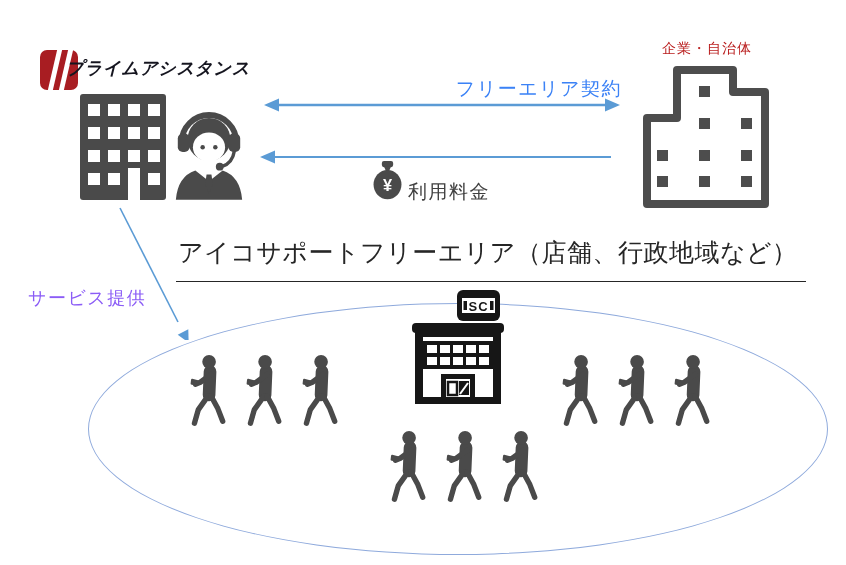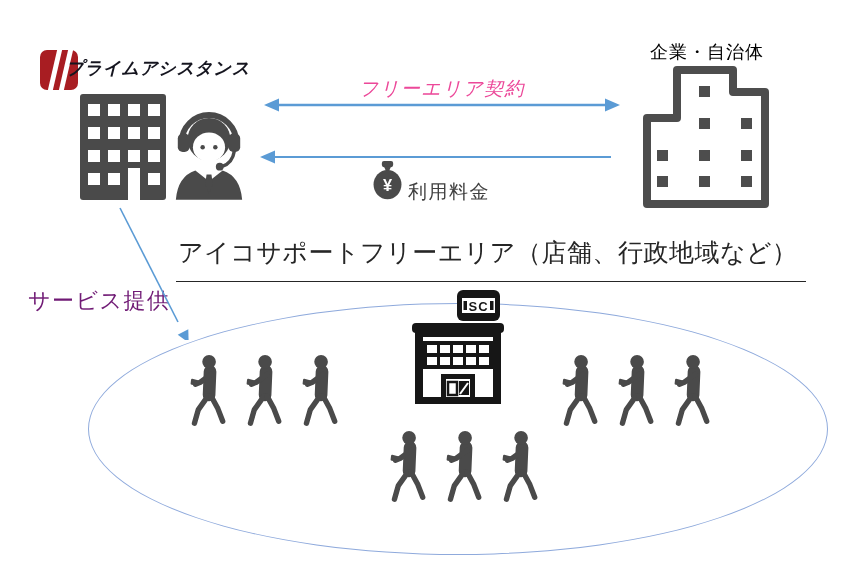--- a/index.html
+++ b/index.html
@@ -5,27 +5,27 @@
   html,body{margin:0;padding:0;background:#fff;}
   .canvas{
     position:relative;width:846px;height:565px;background:#fff;overflow:hidden;
     font-family:"Liberation Sans",sans-serif;color:#3a3a3a;
   }
   .abs{position:absolute;}
   
   .logo-text{left:66px;top:56px;font-size:17.5px;font-weight:700;font-style:italic;
     color:#15151f;letter-spacing:.5px;white-space:nowrap;text-align:right;}
   
-  .client-label{left:640px;top:40px;width:134px;text-align:center;font-size:18px;color:#000000;letter-spacing:1px;}
-  .contract-label{left:262px;top:76px;width:360px;text-align:center;font-size:19px;color:#ec4899;letter-spacing:1.5px;font-style:italic;}
+  .client-label{left:640px;top:40px;width:134px;text-align:center;font-size:14px;color:#b91c1c;letter-spacing:1px;}
+  .contract-label{left:262px;top:76px;width:360px;text-align:right;font-size:19px;color:#3b82f6;letter-spacing:1.5px;}
   .fee-row{left:372px;top:156px;display:flex;align-items:center;gap:5px;}
   .fee-label{font-size:19px;color:#404040;letter-spacing:1.5px;margin-top:23px;}
   .area-title{left:176px;top:236px;font-size:25px;color:#262626;letter-spacing:.5px;
     border-bottom:1.5px solid #262626;padding:0 8px 12px 2px;white-space:nowrap;}
-  .service-label{left:28px;top:286px;font-size:22px;color:#701a75;letter-spacing:1.5px;}
+  .service-label{left:28px;top:286px;font-size:18px;color:#8b5cf6;letter-spacing:1.5px;}
   
   .free-area-ellipse{left:88px;top:303px;width:738px;height:250px;border:1.5px solid #8faadc;
     border-radius:50%;}
   .person-icon{width:48px;height:78px;}
   .people-group{display:flex;gap:8px;}
   .pg-left{left:188px;top:354px;}
   .pg-right{left:560px;top:354px;}
   .pg-bottom{left:388px;top:430px;}
 </style>
 </head>

